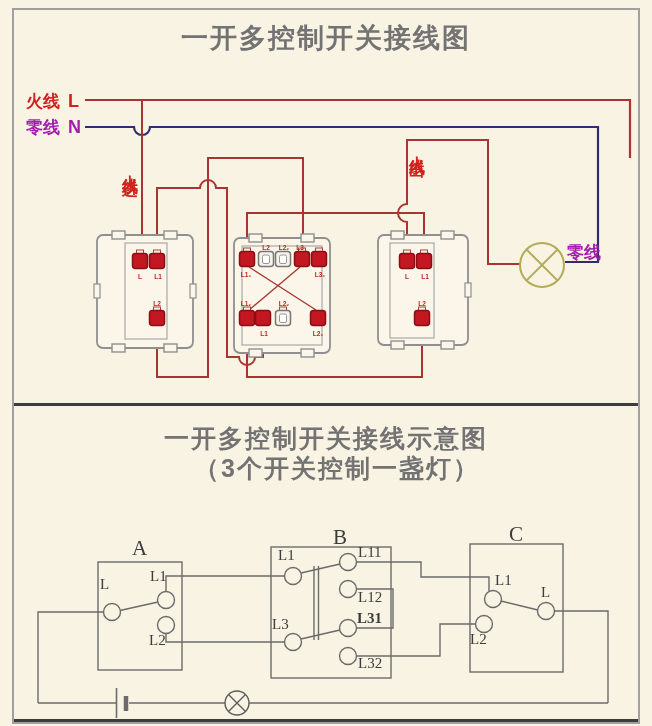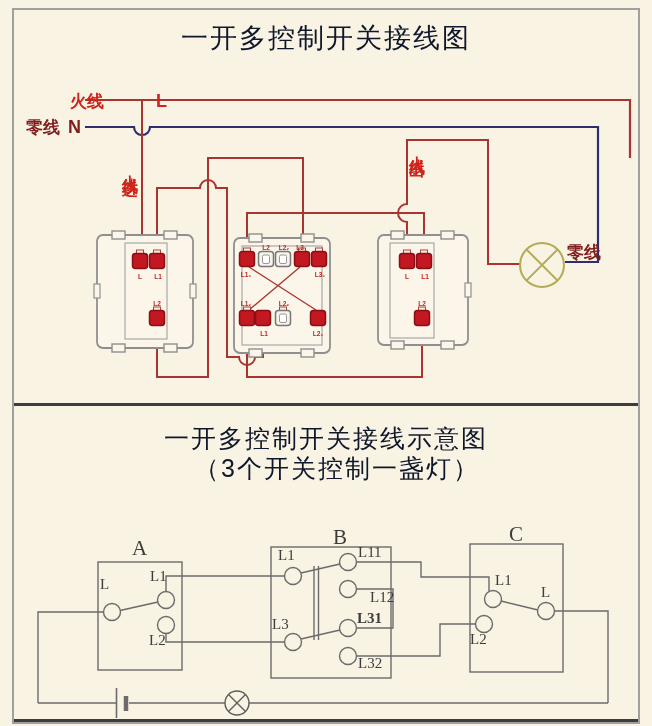--- a/index.html
+++ b/index.html
@@ -1,27 +1,27 @@
 <!DOCTYPE html>
 <html><head>
 <meta charset="utf-8">
 <style>
   html,body{margin:0;padding:0;}
   body{font-family:"Liberation Sans",sans-serif;background:#f9f3e4;}
   #stage{position:relative;width:652px;height:726px;background:#f9f3e4;overflow:hidden;}
   .abs{position:absolute;}
   .svglayer{position:absolute;left:0;}
-  .cn-title{width:100%;text-align:center;font-weight:normal;color:#0f172a;letter-spacing:2px;}
+  .cn-title{width:100%;text-align:center;font-weight:bold;color:#737373;letter-spacing:2px;}
   #top-title{top:20px;font-size:27px;}
   #b-title1{top:422px;font-size:25px;}
   #b-title2{top:452px;font-size:25px;padding-left:11px;}
   #b-subtitle{top:494px;font-size:15px;letter-spacing:1px;font-weight:bold;color:#2a2a2a;}
   .wire-label{font-weight:bold;font-size:17px;display:flex;gap:8px;align-items:baseline;}
-  .red{color:#cf221c;margin-left:44px;}
-  .navy{color:#7f1d1d;}
+  .red{color:#cf221c;}
+  .navy{color:#a21caf;}
   .vtext{writing-mode:vertical-rl;text-orientation:upright;font-weight:bold;color:#cf221c;font-size:16px;letter-spacing:3px;line-height:1;}
   .serif-label{font-family:"Liberation Serif",serif;color:#3c3c3c;font-size:15px;}
   .box-name{font-family:"Liberation Serif",serif;color:#3c3c3c;font-size:21px;}
   .term-label{font-size:6.5px;font-weight:bold;fill:#c2241c;}
   .border-frame{left:12px;top:8px;width:624px;height:712px;border:2px solid #a0a0a0;pointer-events:none;}
   .dark-rule{left:12px;width:626px;height:3px;background:#3d3d3d;}
 </style>
 </head>
 <body>
 
@@ -199,21 +199,21 @@
   <div class="abs box-name" style="left:333px;top:525px;">B</div>
   <div class="abs box-name" style="left:509px;top:522px;">C</div>
 
   <div class="abs serif-label" style="left:100px;top:576px;">L</div>
   <div class="abs serif-label" style="left:150px;top:568px;">L1</div>
   <div class="abs serif-label" style="left:149px;top:632px;">L2</div>
 
   <div class="abs serif-label" style="left:278px;top:547px;">L1</div>
   <div class="abs serif-label" style="left:272px;top:616px;">L3</div>
   <div class="abs serif-label" style="left:358px;top:544px;text-align:center;">L11</div>
-  <div class="abs serif-label" style="left:358px;top:589px;margin-left:12px;">L12</div>
+  <div class="abs serif-label" style="left:358px;top:589px;">L12</div>
   <div class="abs serif-label" style="left:357px;top:610px;font-weight:bold;">L31</div>
   <div class="abs serif-label" style="left:358px;top:655px;">L32</div>
 
   <div class="abs serif-label" style="left:495px;top:572px;">L1</div>
   <div class="abs serif-label" style="left:470px;top:631px;">L2</div>
   <div class="abs serif-label" style="left:541px;top:584px;">L</div>
 
   <div class="abs dark-rule" style="top:403px;"></div>
   <div class="abs dark-rule" style="top:719px;"></div>
   <div class="abs border-frame"></div>

